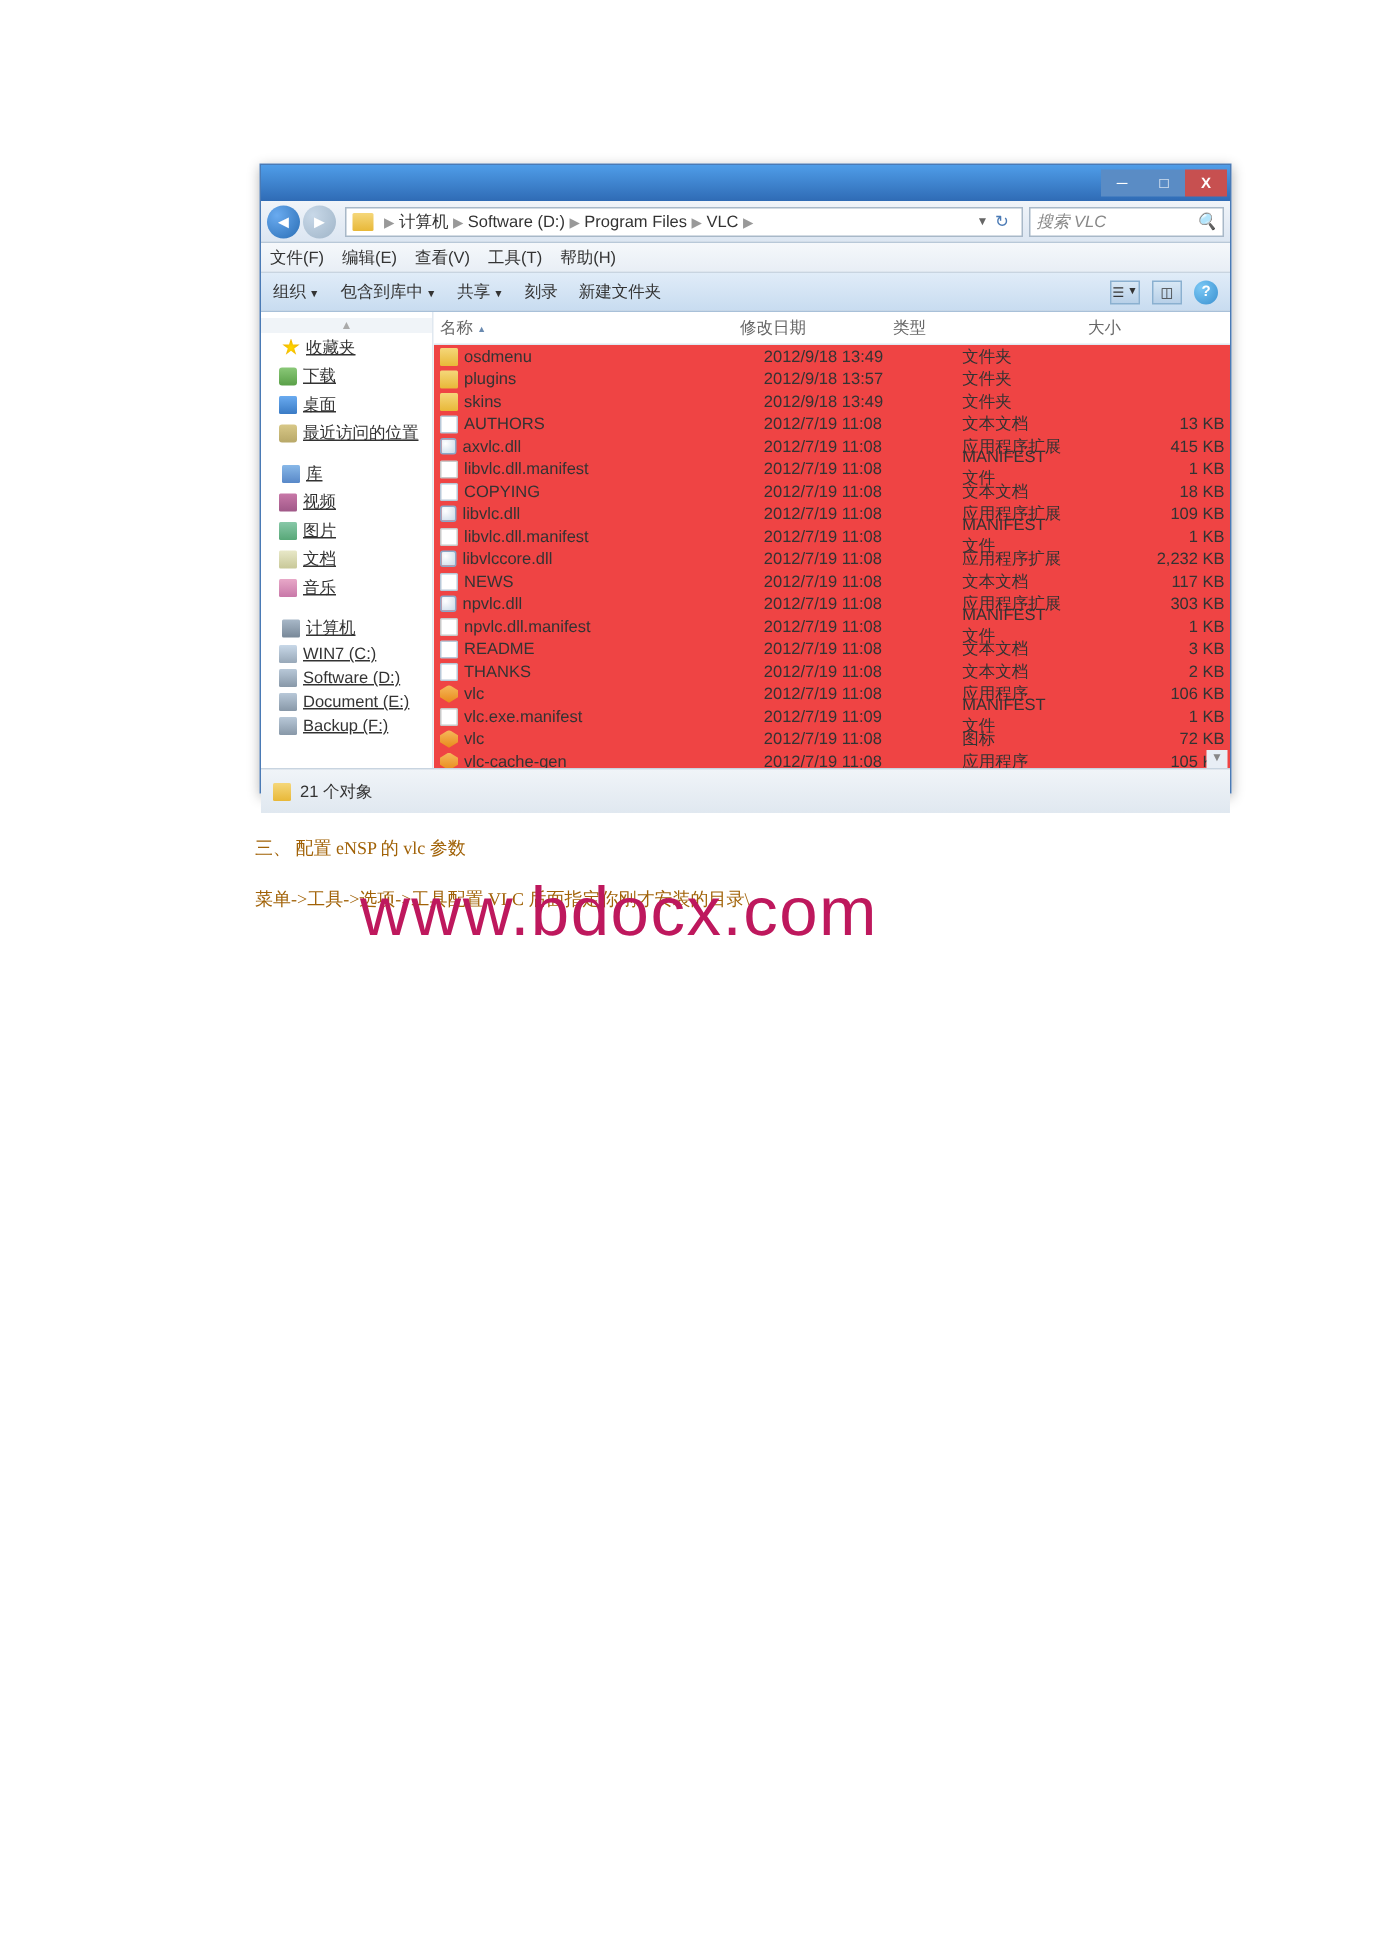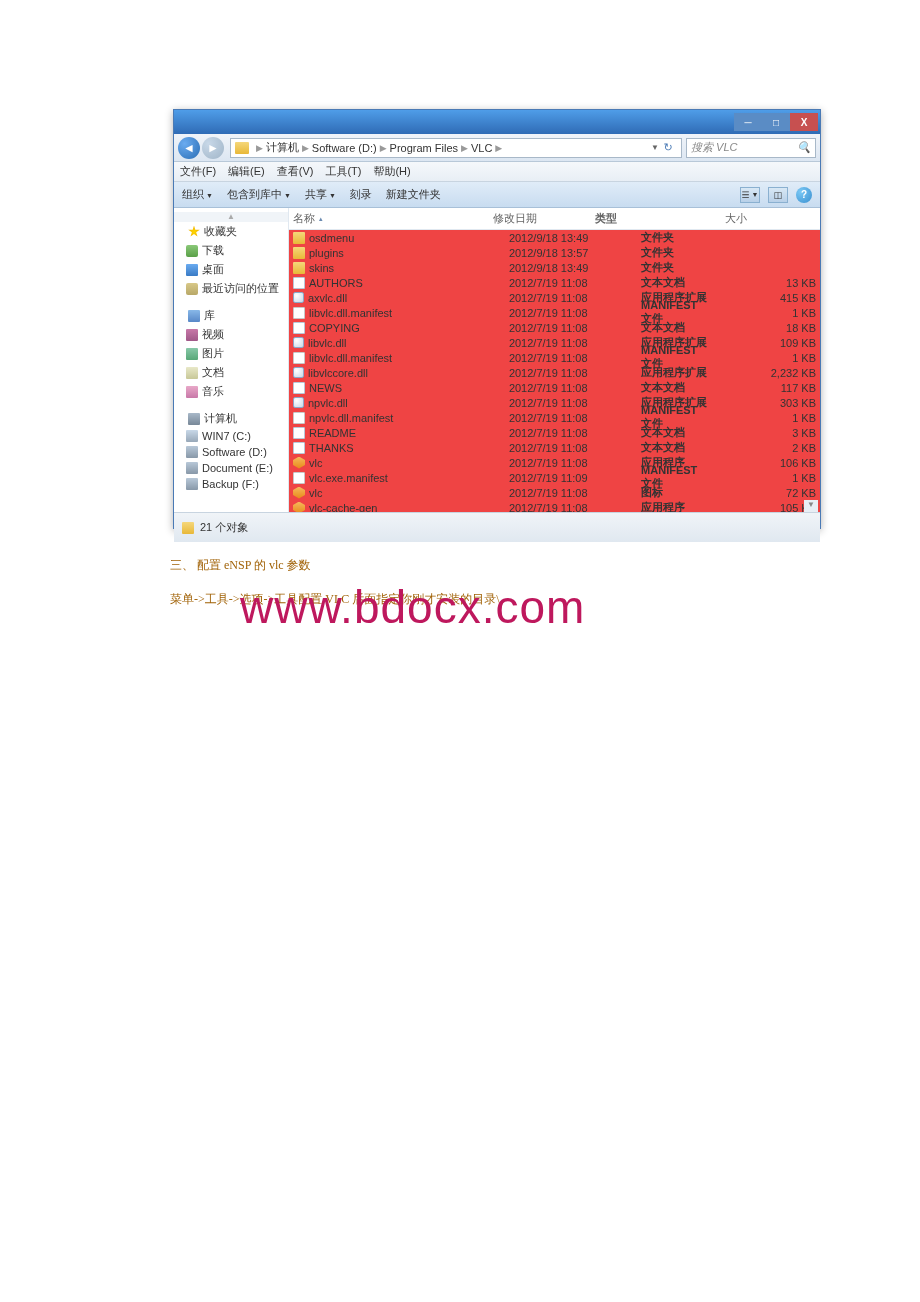--- a/index.html
+++ b/index.html
@@ -23,41 +23,41 @@
     .search-icon { color: #888; font-size: 11px; }
     .menubar { height: 20px; background: linear-gradient(to bottom, #f5f8fb, #e8eef5); border-bottom: 1px solid #c8d4e0; display: flex; align-items: center; padding: 0 6px; font-size: 11px; color: #333; gap: 12px; }
     .toolbar { height: 26px; background: linear-gradient(to bottom, #e0ecf8, #c8dcf0); border-bottom: 1px solid #a8c0d8; display: flex; align-items: center; padding: 0 8px; font-size: 11px; color: #333; gap: 14px; }
     .toolbar .right-tools { margin-left: auto; display: flex; gap: 8px; align-items: center; }
     .tb-dd { font-size: 7px; margin-left: 2px; }
     .view-icon { width: 20px; height: 16px; background: linear-gradient(to bottom, #d8e8f5, #b8d0e8); border: 1px solid #8ab0d0; display: inline-flex; align-items: center; justify-content: center; font-size: 9px; }
     .help-icon { width: 16px; height: 16px; border-radius: 50%; background: radial-gradient(circle at 30% 30%, #7ac8f5, #3a90d0); color: #fff; font-size: 10px; display: flex; align-items: center; justify-content: center; font-weight: bold; }
     .content { display: flex; height: 304px; }
     .sidebar { width: 115px; background: #fff; border-right: 1px solid #e0e8f0; overflow-y: auto; font-size: 11px; color: #333; padding: 4px 0; }
     .sb-scroll-top { text-align: center; font-size: 8px; color: #aaa; height: 10px; background: #f0f4f8; }
-    .sb-group { padding: 2px 6px 2px 14px; display: flex; align-items: center; gap: 4px; cursor: default; }
+    .sb-group { padding: 2px 6px 2px 14px; display: flex; align-items: center; gap: 4px; cursor: default; text-decoration: underline; }
     .sb-sub { padding-left: 12px; }
     .sb-icon { width: 12px; height: 12px; display: inline-block; flex-shrink: 0; }
     .ico-fav { background: radial-gradient(circle, #ffd700, #e8a000); clip-path: polygon(50% 0%, 61% 35%, 98% 35%, 68% 57%, 79% 91%, 50% 70%, 21% 91%, 32% 57%, 2% 35%, 39% 35%); }
     .ico-dl { background: linear-gradient(to bottom, #8ac878, #5aa048); border-radius: 2px; }
     .ico-desk { background: linear-gradient(to bottom, #6aabf0, #3a7bc5); border-radius: 1px; }
     .ico-recent { background: linear-gradient(to bottom, #d8c888, #b8a868); border-radius: 2px; }
     .ico-lib { background: linear-gradient(to bottom, #88b8e8, #5888c8); border-radius: 1px; }
     .ico-vid { background: linear-gradient(to bottom, #c878a8, #a05888); border-radius: 1px; }
     .ico-pic { background: linear-gradient(to bottom, #88c8a8, #58a878); border-radius: 1px; }
     .ico-doc { background: linear-gradient(to bottom, #e8e8c8, #c8c898); border-radius: 1px; }
     .ico-mus { background: linear-gradient(to bottom, #e8a8c8, #c878a8); border-radius: 1px; }
     .ico-comp { background: linear-gradient(to bottom, #a8b8c8, #788898); border-radius: 1px; }
     .ico-drive { background: linear-gradient(to bottom, #c8d8e8, #98a8b8); border-radius: 1px; }
     .ico-drive2 { background: linear-gradient(to bottom, #b8c8d8, #8898a8); border-radius: 1px; }
     .filelist { flex: 1; background: #ef4444; overflow-y: auto; font-size: 11px; color: #333; position: relative; }
     .fl-header { display: flex; padding: 3px 0; border-bottom: 1px solid #e0e8f0; font-size: 11px; color: #666; background: #fff; position: sticky; top: 0; }
     .fl-header > div, .fl-row > div { padding: 0 4px; }
     .col-name { width: 200px; display: flex; align-items: center; }
     .col-date { width: 102px; }
-    .col-type { width: 88px; font-weight: bold; }
+    .col-type { width: 88px; }
     .col-size { width: 72px; text-align: right; }
     .fl-row { display: flex; padding: 1px 0; align-items: center; height: 15px; gap: 44px; }
     .fl-row .col-name { display: flex; align-items: center; gap: 4px; }
     .fico { width: 12px; height: 12px; display: inline-block; flex-shrink: 0; }
     .fico-folder { background: linear-gradient(to bottom, #f5d77a, #e8b838); border-radius: 1px; }
     .fico-txt { background: #fff; border: 1px solid #b8c8d8; border-radius: 1px; }
     .fico-dll { width: 11px; height: 11px; border: 1px solid #8aa8c8; background: radial-gradient(circle at 30% 30%, #fff, #c8d8e8); border-radius: 2px; }
     .fico-man { background: #fff; border: 1px solid #c8c8c8; border-radius: 1px; }
     .fico-exe { background: linear-gradient(to bottom, #f5b85a, #e88818); border-radius: 1px; clip-path: polygon(50% 0%, 100% 30%, 100% 70%, 50% 100%, 0% 70%, 0% 30%); }
     .fico-ico { background: linear-gradient(to bottom, #f5b85a, #e88818); clip-path: polygon(50% 0%, 100% 30%, 100% 70%, 50% 100%, 0% 70%, 0% 30%); }

